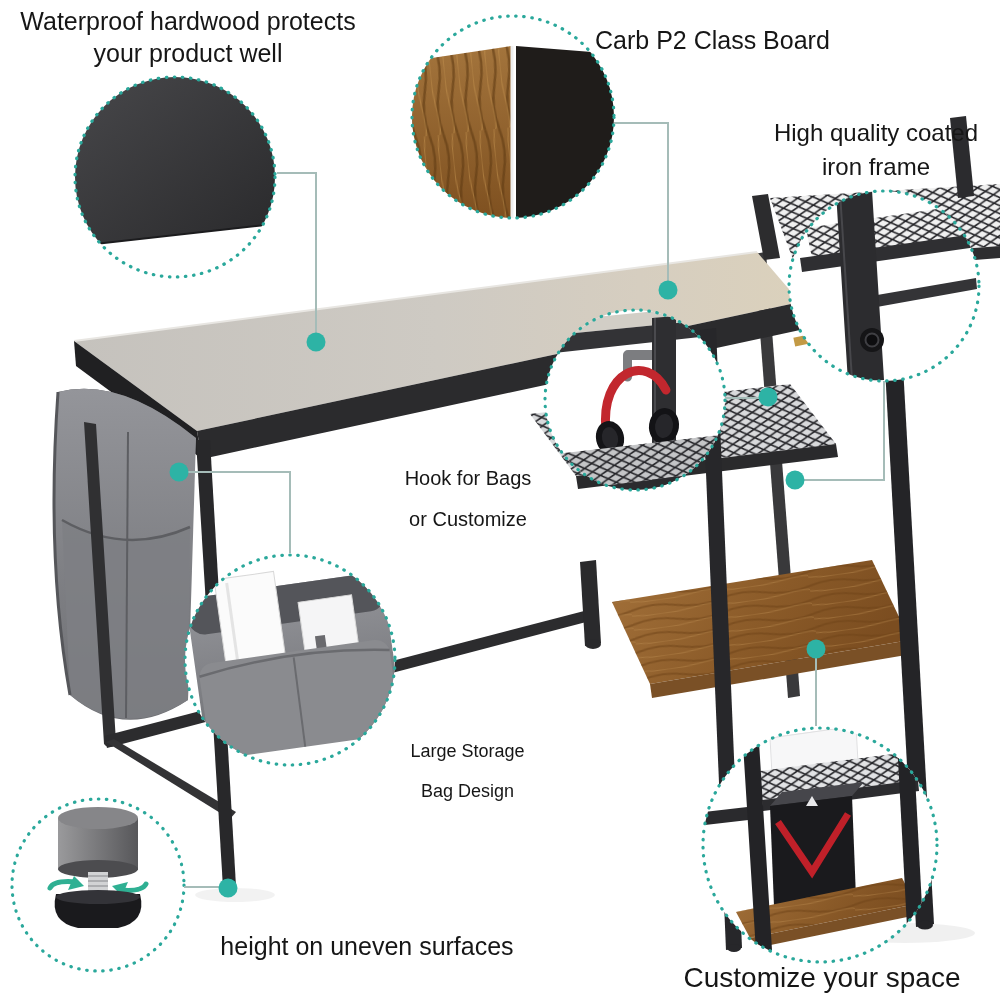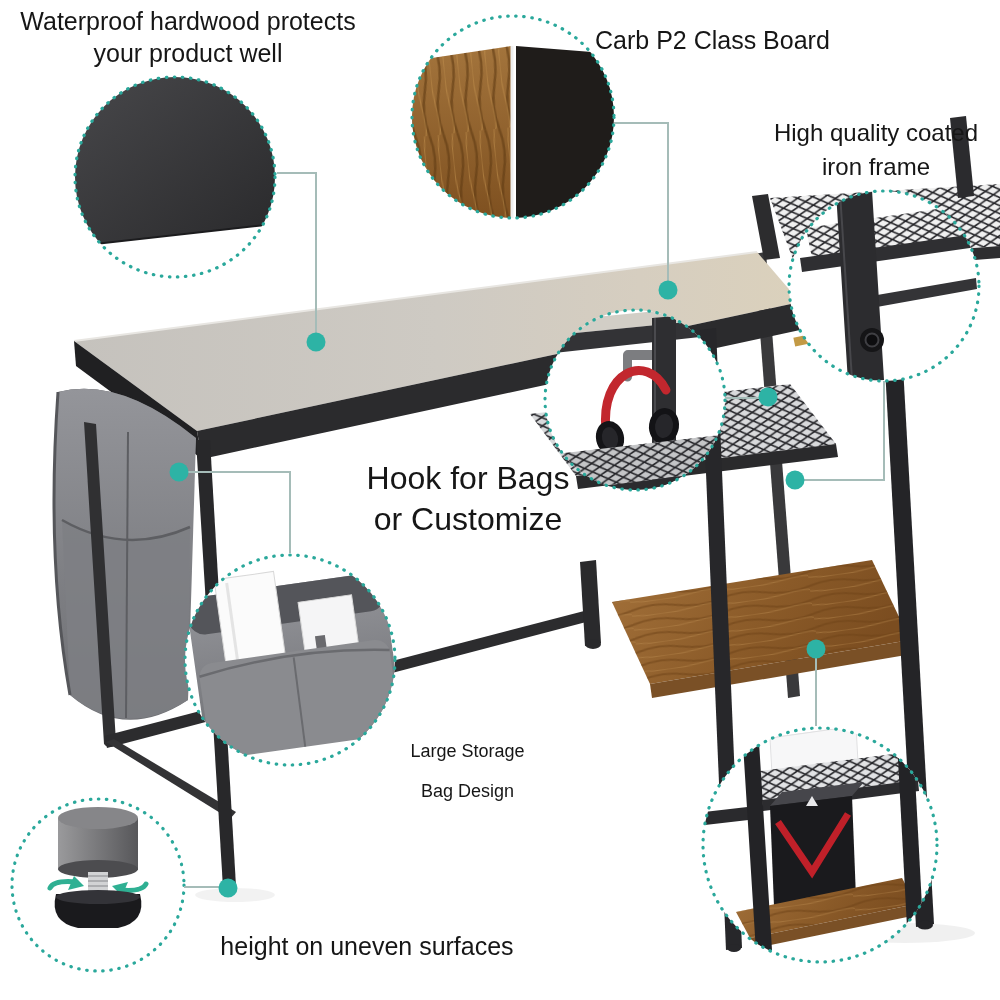--- a/index.html
+++ b/index.html
@@ -14,21 +14,21 @@
   }
   .stage svg{position:absolute;left:0;top:0;}
   .lbl{position:absolute;text-align:center;line-height:1.28;}
   .lbl div{white-space:nowrap;}
   .ring{fill:none;stroke:var(--accent-teal);stroke-width:3.2;stroke-dasharray:.5 7.6;stroke-linecap:round;}
   .conn{fill:none;stroke:var(--connector-line);stroke-width:2;}
   .dot{fill:var(--dot-teal);}
   #lbl-waterproof{left:2px;top:5px;width:372px;font-size:25px;}
   #lbl-carb{left:595px;top:24px;width:300px;font-size:25px;text-align:left;}
   #lbl-iron{left:750px;top:116px;width:252px;font-size:24px;line-height:34px;}
-  #lbl-hook{left:362px;top:458px;width:212px;font-size:32px;line-height:41px;}
+  #lbl-hook{left:362px;top:458px;width:212px;font-size:20px;line-height:41px;}
   #lbl-bag{left:360px;top:731px;width:215px;font-size:18px;line-height:40px;}
   #lbl-foot{left:168px;top:926px;width:398px;font-size:25px;line-height:40px;}
   #lbl-customize{left:672px;top:960px;width:300px;font-size:28px;}
 </style>
 </head>
 <body>
 
 <div class="stage">
 
 <svg width="1000" height="1000" viewBox="0 0 1000 1000">
@@ -332,14 +332,17 @@
     <div>Hook for Bags</div>
     <div>or Customize</div>
   </div>
   <div class="lbl" id="lbl-bag">
     <div>Large Storage</div>
     <div>Bag Design</div>
   </div>
   <div class="lbl" id="lbl-foot">
     <div>height on uneven surfaces</div>
   </div>
+  <div class="lbl" id="lbl-customize">
+    <div>Customize your space</div>
+  </div>
 
 </div>
 
 </body></html>

